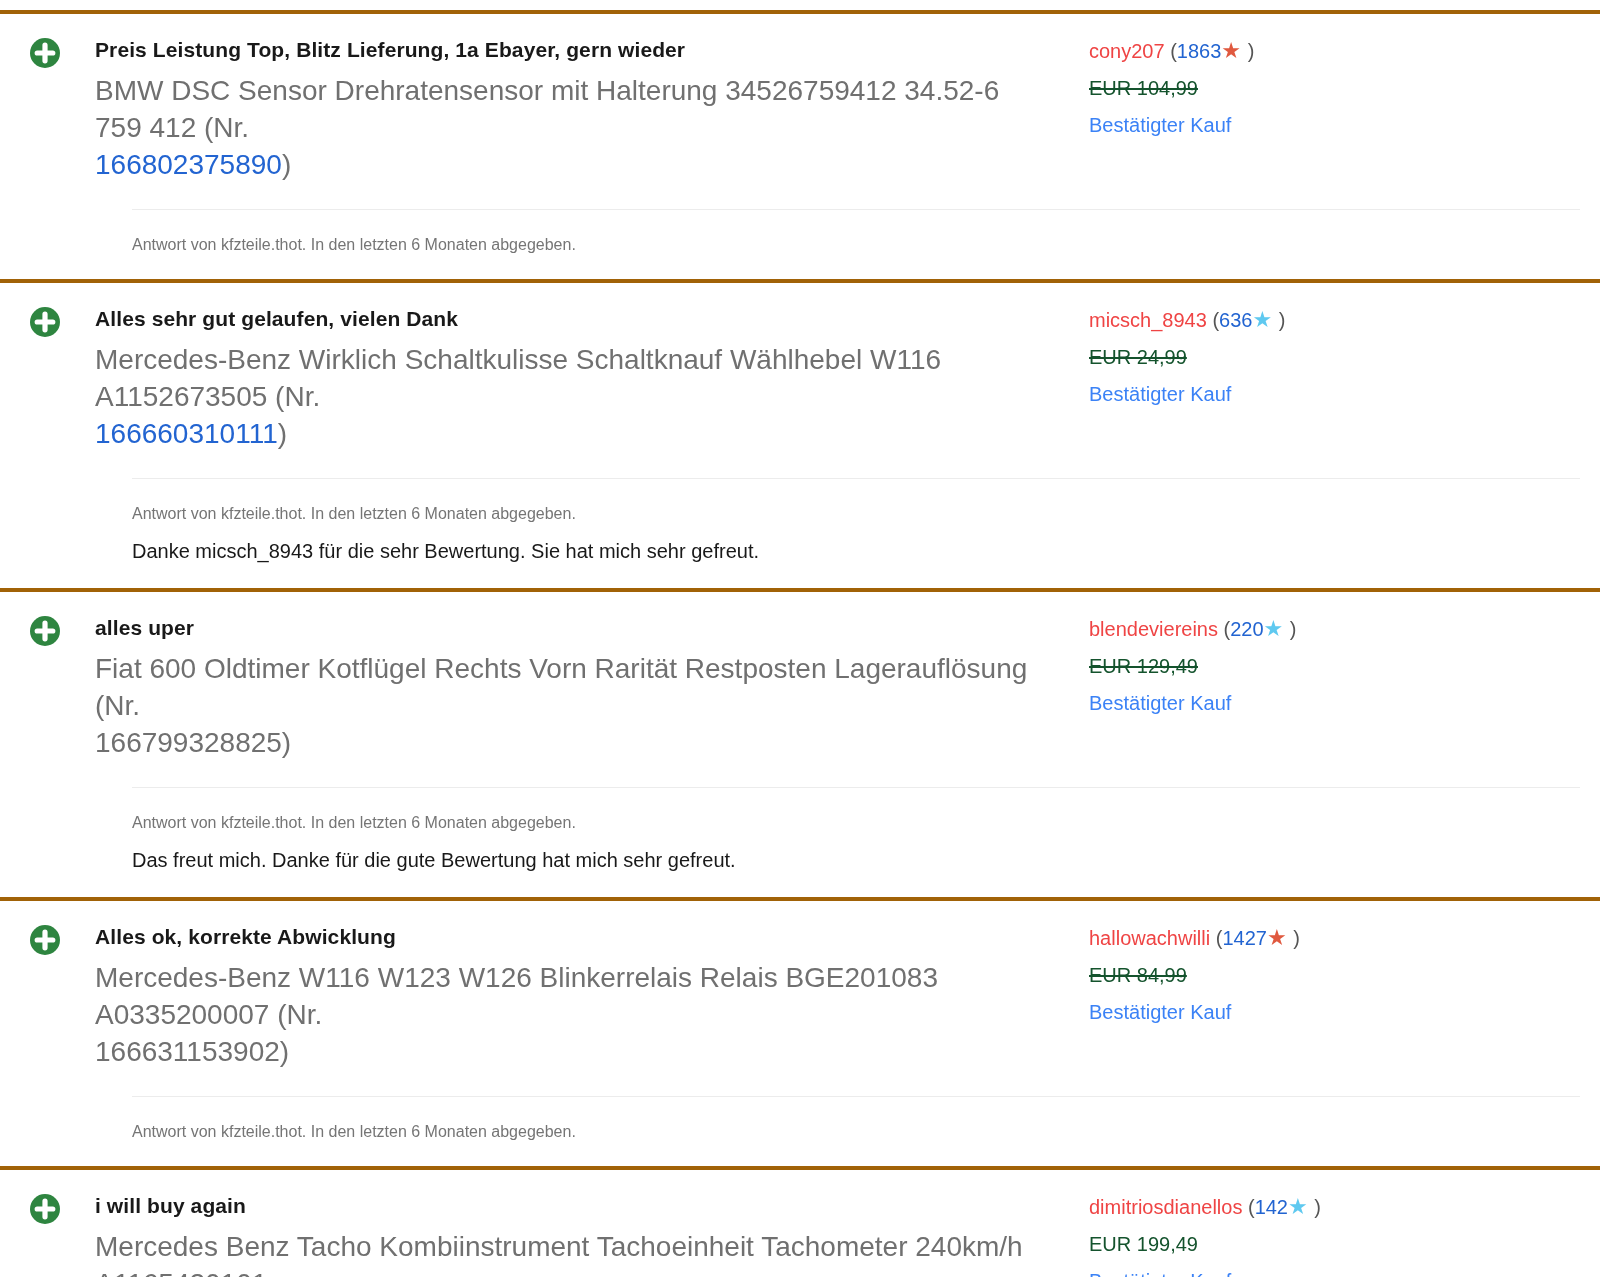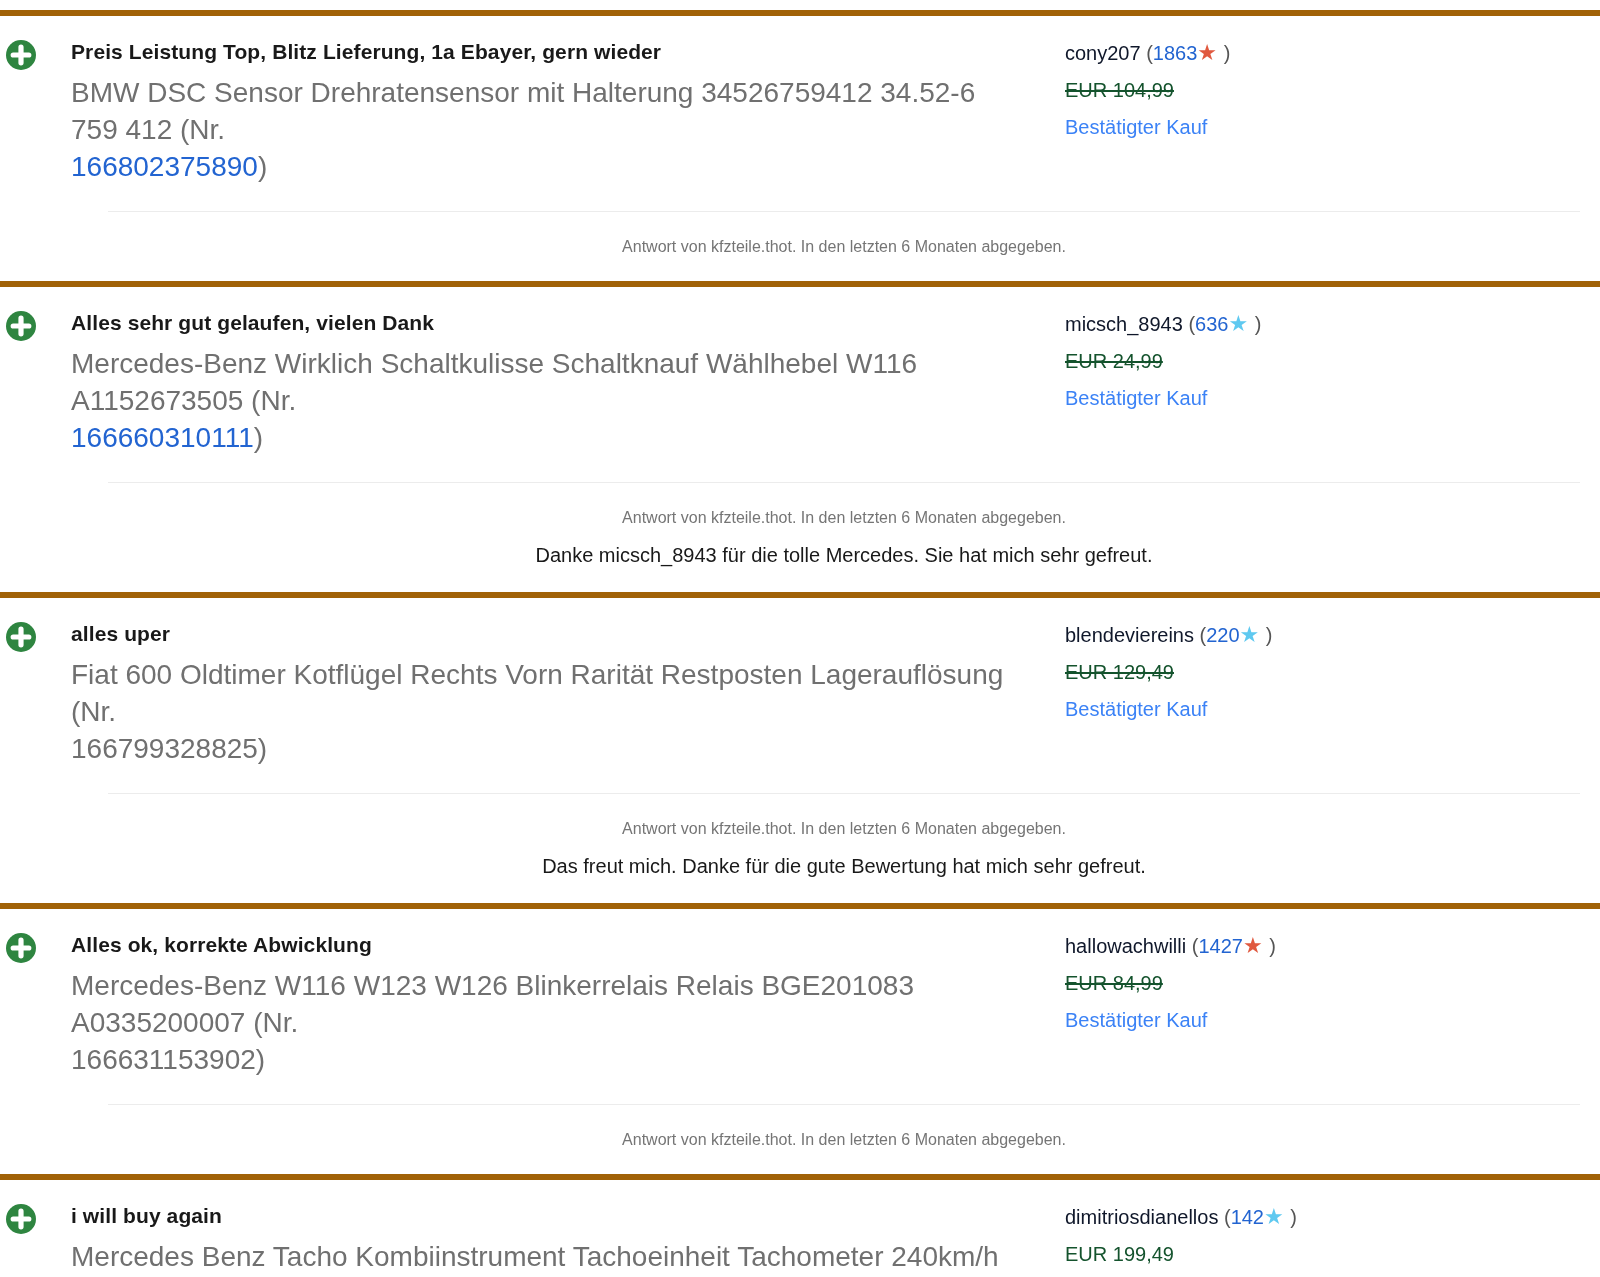--- a/index.html
+++ b/index.html
@@ -6,22 +6,22 @@
   html, body { background: #ffffff; }
   body {
     width: 1600px;
     height: 1277px;
     overflow: hidden;
     font-family: "Liberation Sans", sans-serif;
     color: #191919;
     padding-top: 10px;
   }
   .entry {
-    border-top: 6px solid #a16207;
-    padding: 22px 20px 24px 6px;
+    border-top: 4px solid #a16207;
+    padding: 22px 20px 24px 30px;
   }
   .entry-row { display: flex; align-items: flex-start; }
   .plus-icon { flex: 0 0 30px; margin-right: 35px; margin-top: 2px; }
   .plus-icon svg { display: block; }
   .main-col { flex: 0 0 935px; }
   .fb-title {
     font-size: 21px;
     font-weight: 700;
     line-height: 28px;
     color: #191919;
@@ -39,28 +39,28 @@
     cursor: pointer;
   }
   .right-col {
     margin-left: 59px;
     flex: 1 1 auto;
     font-size: 20px;
     line-height: 37px;
     color: #707070;
     margin-top: -4px;
   }
-  .buyer-link { color: #0f172a; text-decoration: none; cursor: pointer; }
+  .buyer-link { color: #ef4444; text-decoration: none; cursor: pointer; }
   .paren { color: #555555; }
   .score { color: #2264d1; }
   .star { font-size: 22px; letter-spacing: 1px; }
   .price { color: #14532d; }
   .price.struck { text-decoration: line-through; }
   .verified { color: #3b82f6; }
-  .reply-block { margin-left: 102px; margin-top: 26px; text-align: center; }
+  .reply-block { margin-left: 102px; margin-top: 26px; }
   .reply-sep { height: 1px; background: #ececec; }
   .reply-meta {
     margin-top: 25px;
     font-size: 16px;
     line-height: 20px;
     color: #757575;
   }
   .reply-text {
     margin-top: 14px;
     font-size: 20px;
@@ -120,21 +120,21 @@
         <div>
           <a class="buyer-link">micsch_8943</a><span class="paren"> (</span><span class="score">636</span><span class="star" style="color: rgb(95, 201, 240);">★</span><span class="paren"> )</span>
         </div>
         <div class="price struck">EUR 24,99</div>
         <div class="verified">Bestätigter Kauf</div>
       </div>
     </div>
     <div class="reply-block">
       <div class="reply-sep"></div>
       <div class="reply-meta">Antwort von kfzteile.thot. In den letzten 6 Monaten abgegeben.</div>
-      <div class="reply-text">Danke micsch_8943 für die tolle Mercedes. Sie hat mich sehr gefreut.</div>
+      <div class="reply-text">Danke micsch_8943 für die sehr Bewertung. Sie hat mich sehr gefreut.</div>
     </div>
   </div>
 
   <div class="entry">
     <div class="entry-row">
       <span class="plus-icon">
         <svg width="30" height="30" viewBox="0 0 30 30">
           <circle cx="15" cy="15" r="15" fill="#2e8540"></circle>
           <path d="M15 7.2 V22.8 M7.2 15 H22.8" stroke="#ffffff" stroke-width="5.2" stroke-linecap="round" fill="none"></path>
         </svg>

